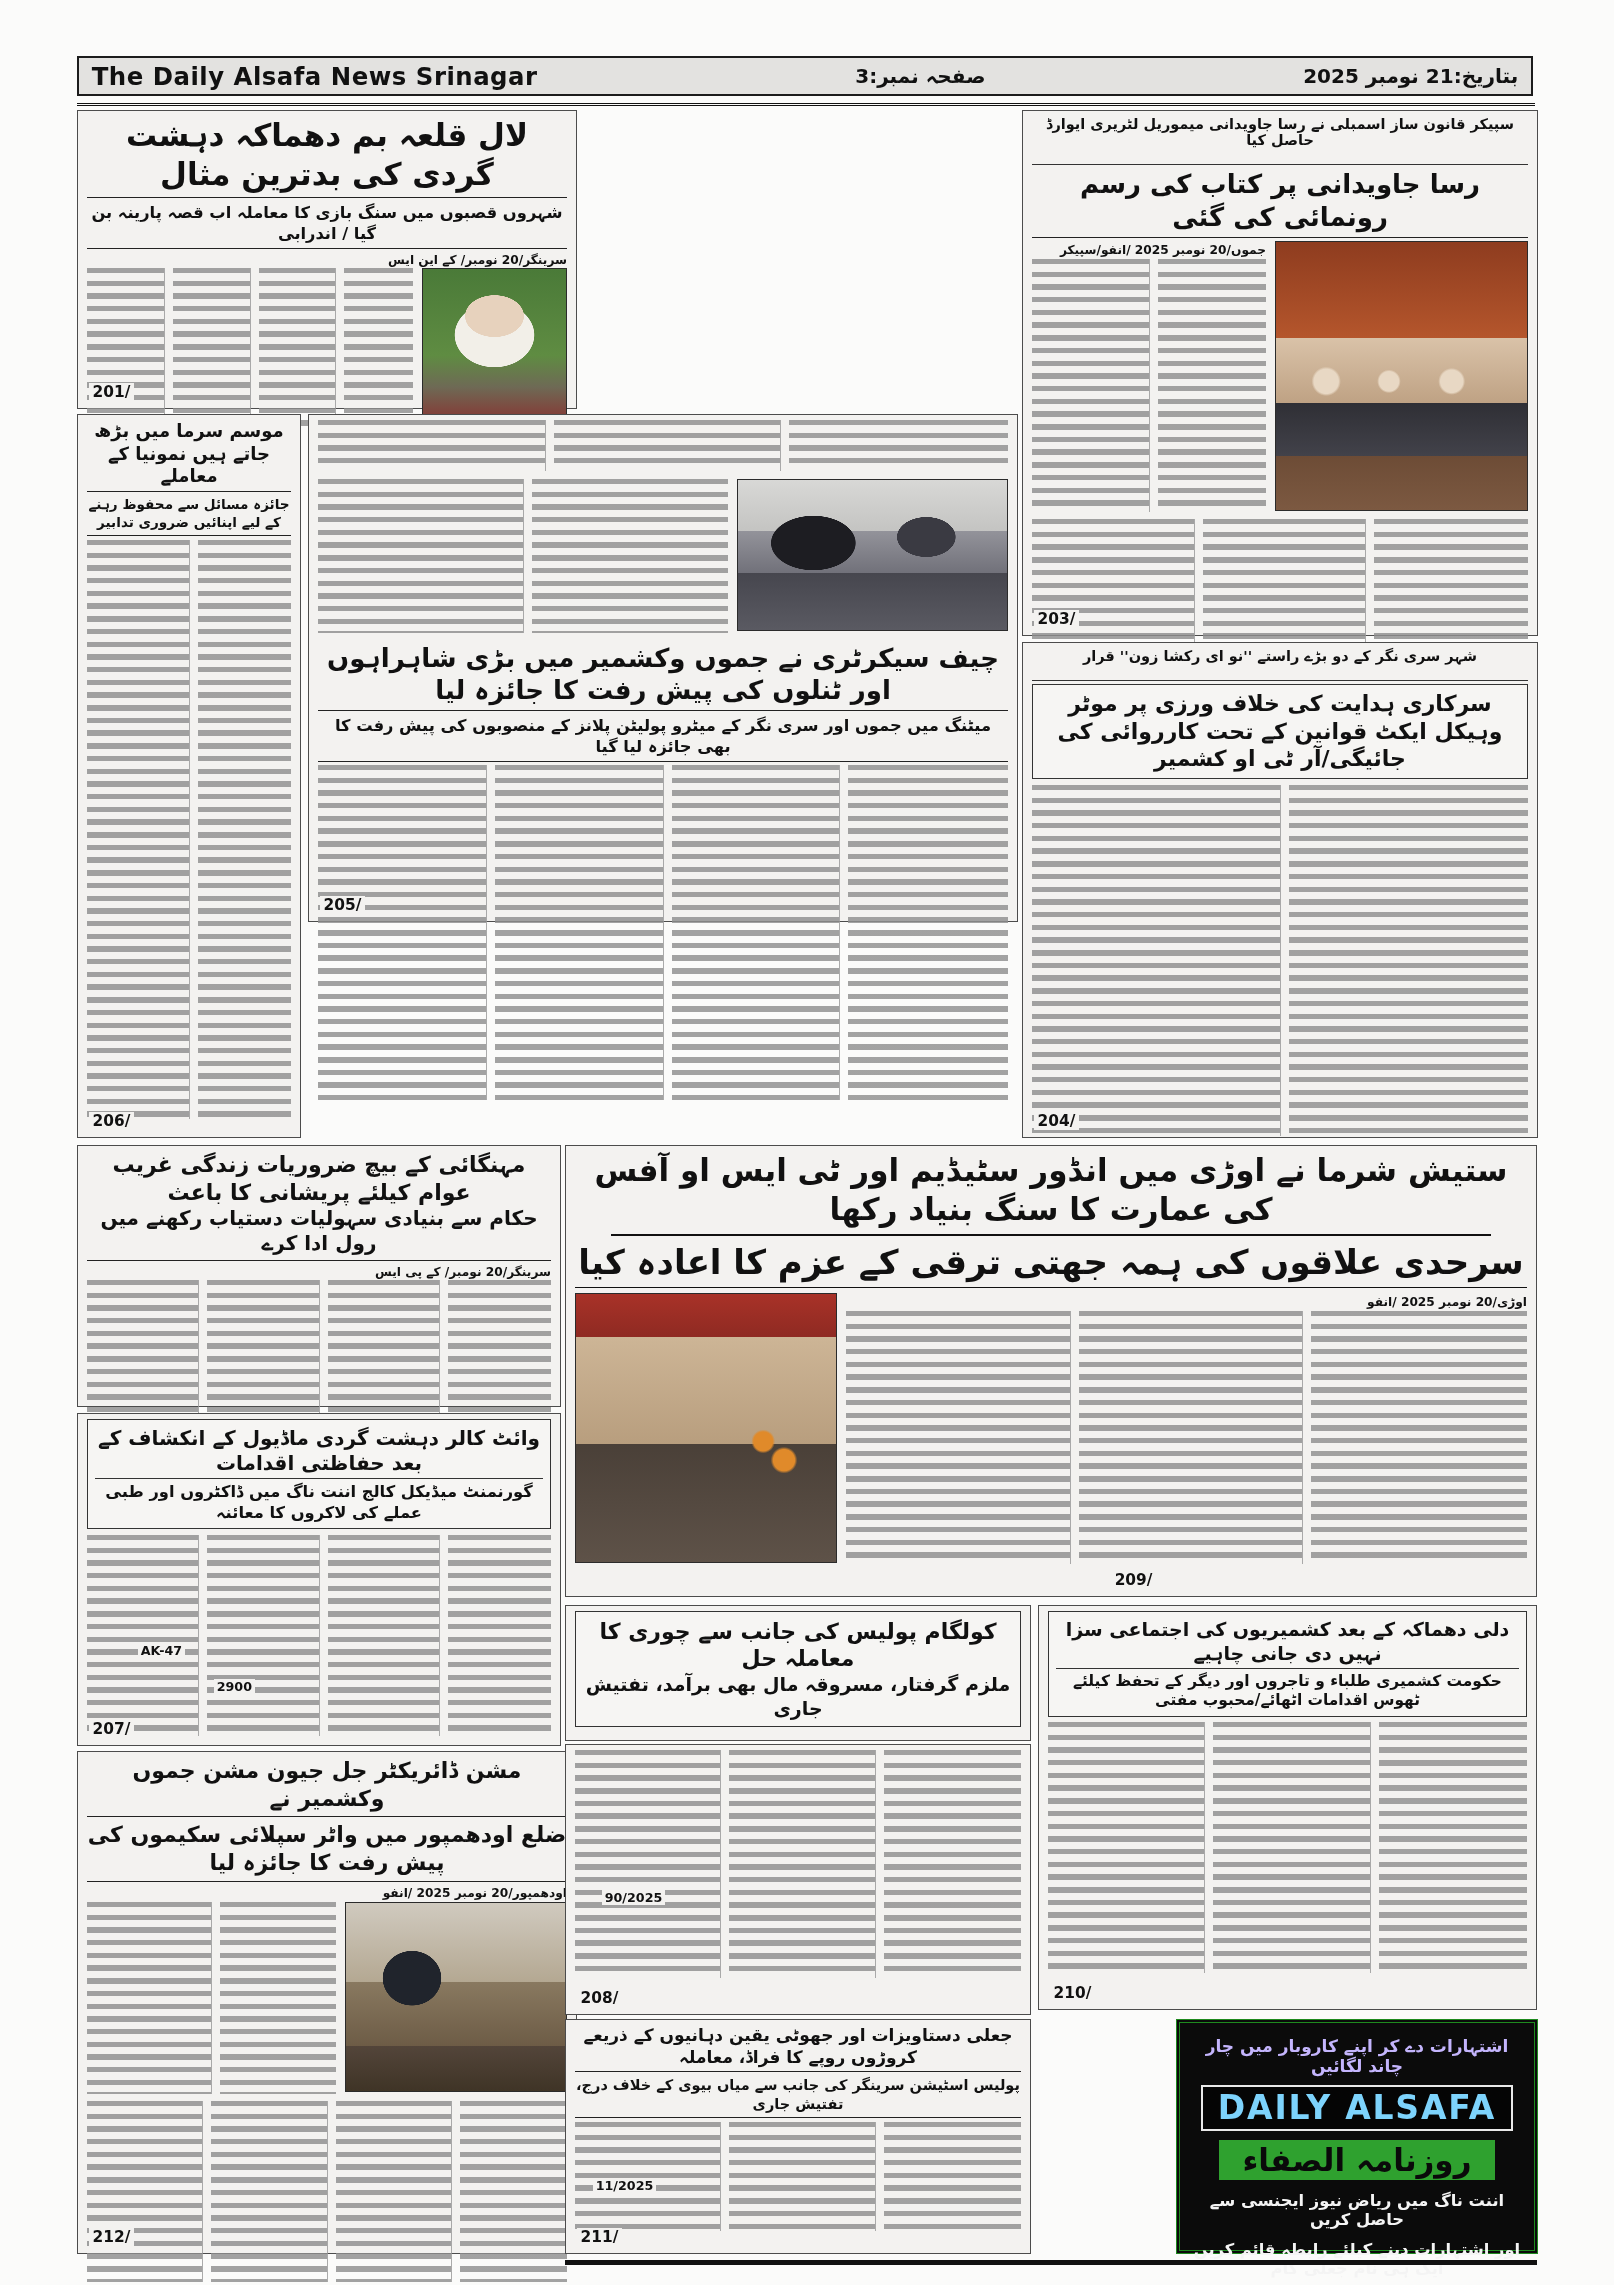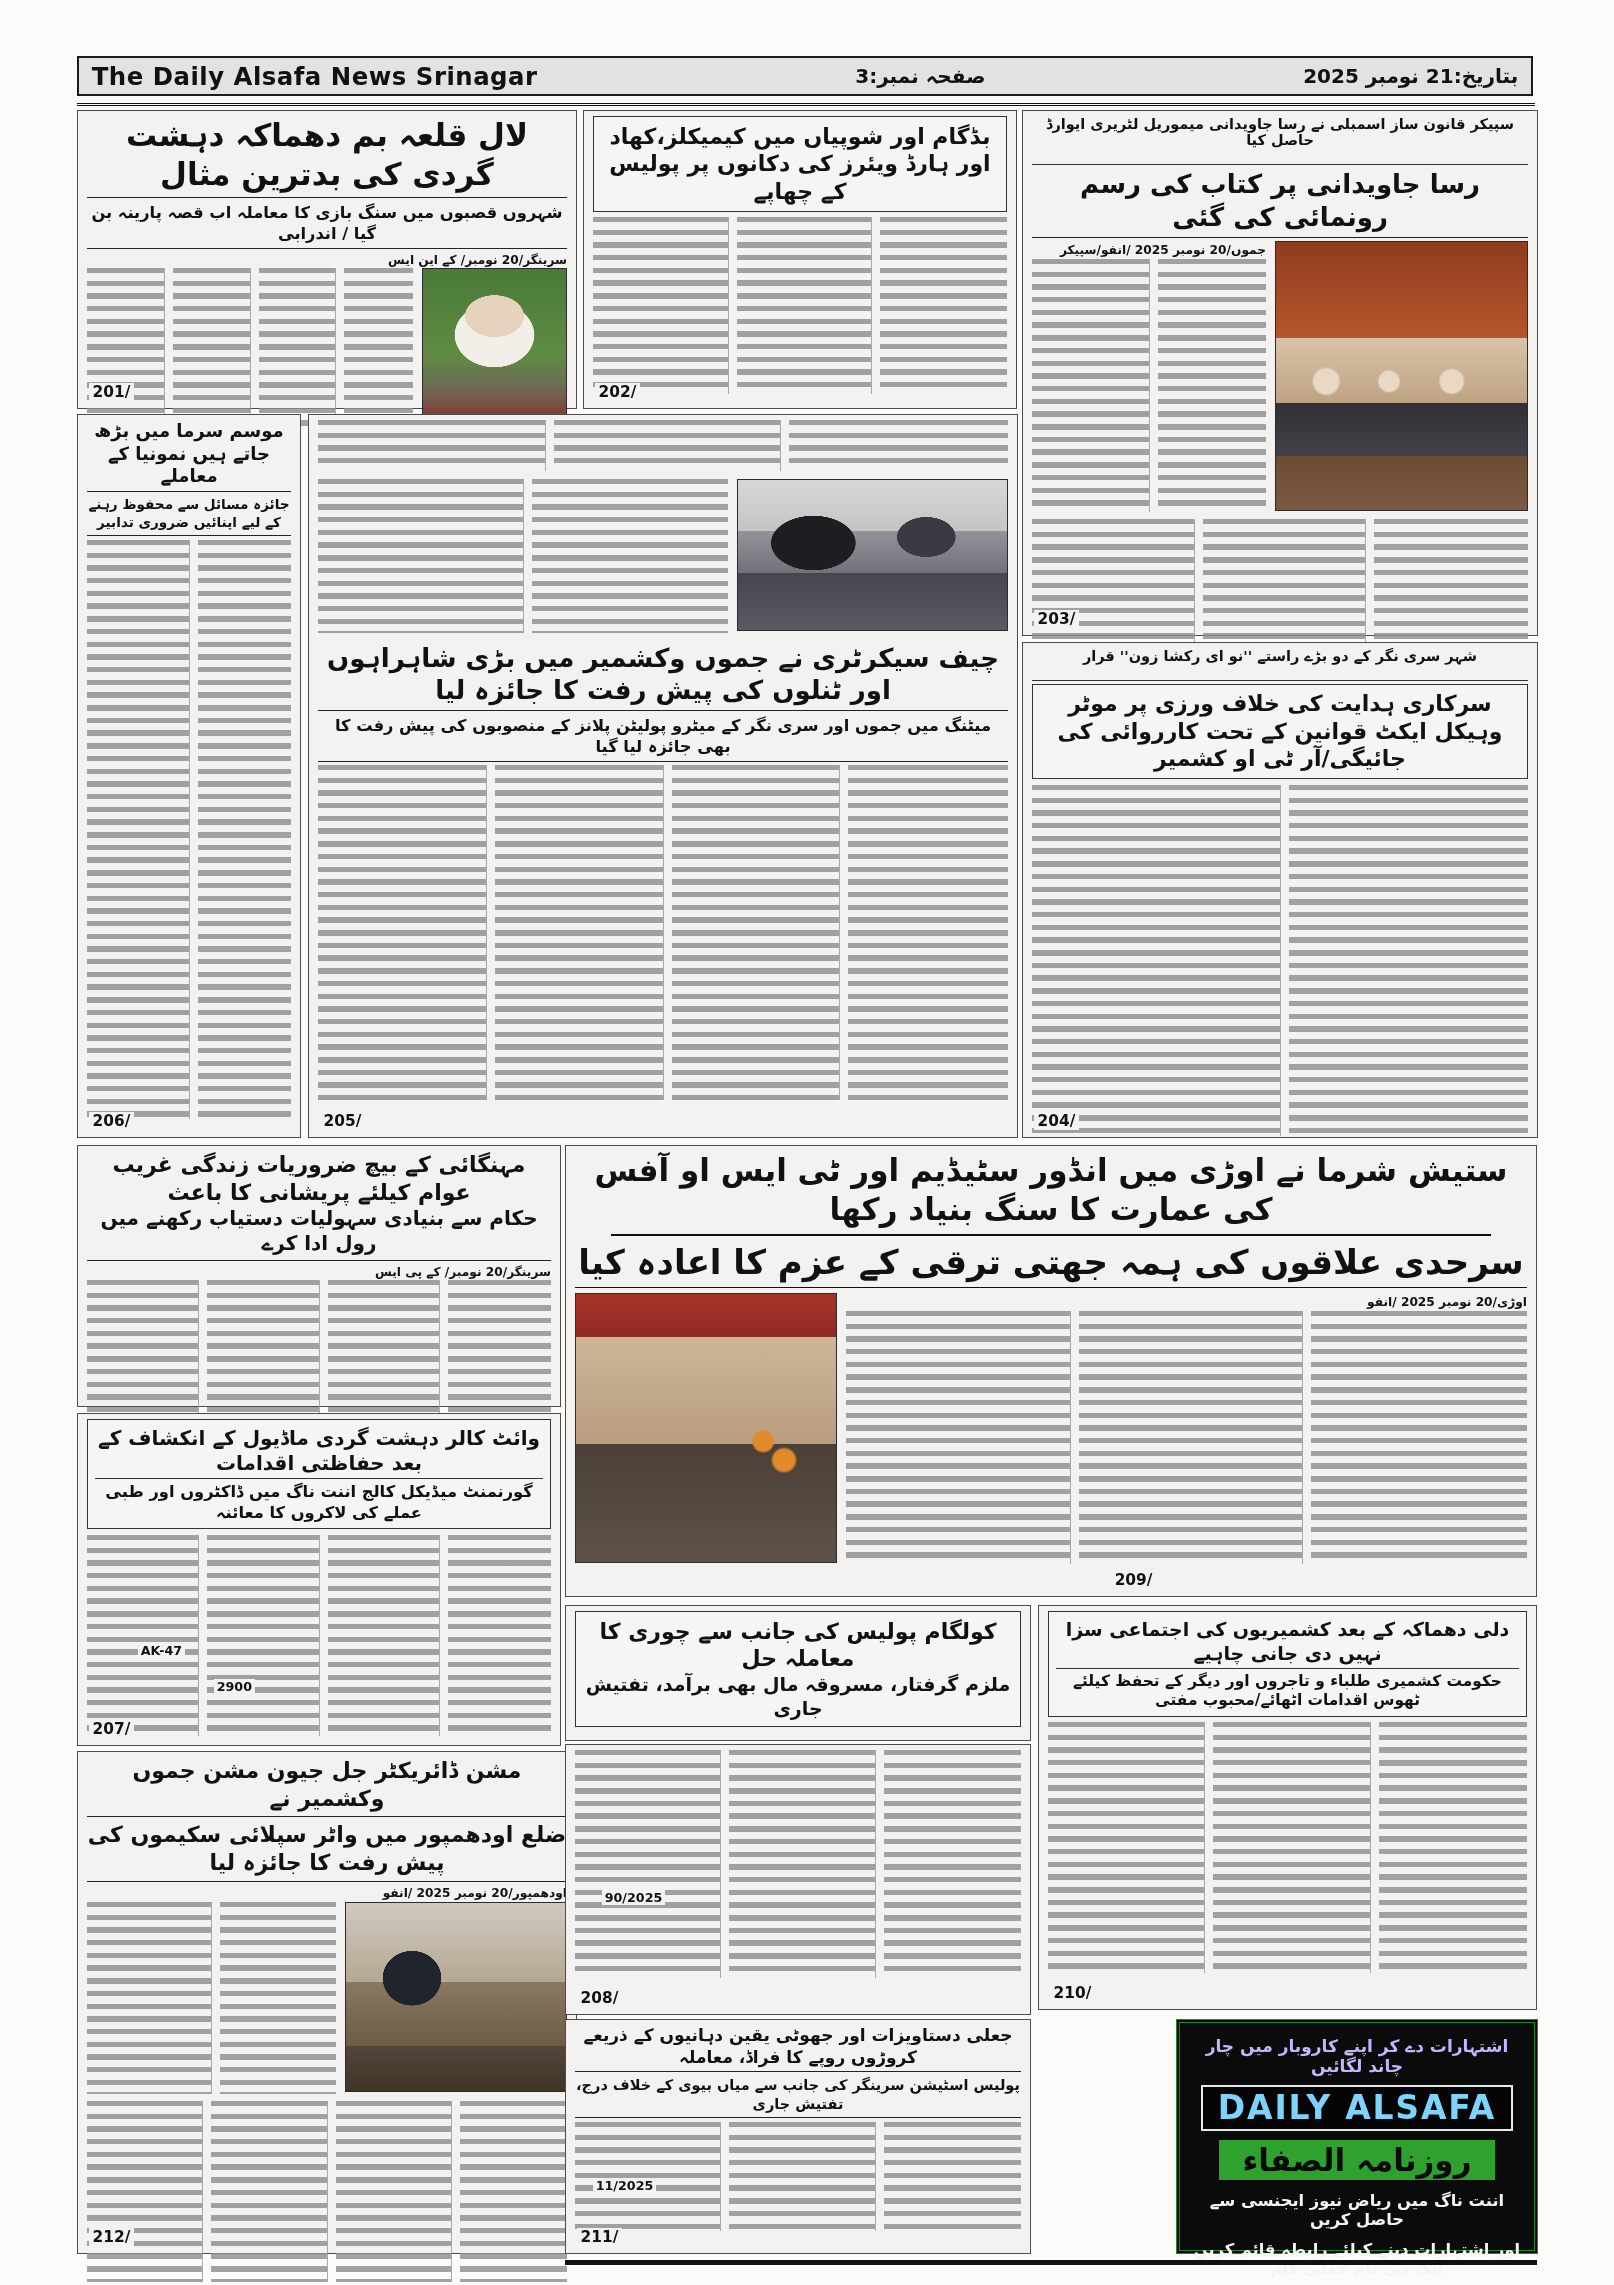--- a/index.html
+++ b/index.html
@@ -100,31 +100,20 @@
       <div class="cols">
         <div class="col"></div>
         <div class="col"></div>
         <div class="col"></div>
         <div class="col"></div>
       </div>
     </div>
     <div class="endno">201/</div>
   </section>
 
-  <section class="art" style="left:583px;top:110px;width:434px;height:299px">
-    <div class="boxedhl">
-      <h2 class="hl hl-md">بڈگام اور شوپیاں میں کیمیکلز،کھاد اور ہارڈ ویئرز کی دکانوں پر پولیس کے چھاپے</h2>
-    </div>
-    <div class="cols" style="height:177px">
-      <div class="col"></div>
-      <div class="col"></div>
-      <div class="col"></div>
-    </div>
-    <div class="endno">202/</div>
-  </section>
 
   <section class="art" style="left:1022px;top:110px;width:516px;height:526px">
     <div class="kicker">سپیکر قانون ساز اسمبلی نے رسا جاویدانی میموریل لٹریری ایوارڈ حاصل کیا</div>
     <h2 class="hl hl-lg">رسا جاویدانی پر کتاب کی رسم رونمائی کی گئی</h2>
     <div class="rule"></div>
     <div class="bodywrap" style="height:271px;margin-top:3.6px">
       <div class="photo ph-dais" style="width:253px;height:270px"></div>
       <div style="flex:1;display:flex;flex-direction:column">
         <div class="dateline">جموں/20 نومبر 2025 /انفو/سپیکر</div>
         <div class="cols" style="flex:1">
@@ -144,21 +133,21 @@
   <section class="art" style="left:77px;top:414px;width:224px;height:724px">
     <h2 class="hl hl-sm">موسم سرما میں بڑھ جاتے ہیں نمونیا کے معاملے</h2>
     <div class="subhl" style="font-size:13.6px">جائزہ مسائل سے محفوظ رہنے کے لیے اپنائیں ضروری تدابیر</div>
     <div class="cols" style="height:579px">
       <div class="col"></div>
       <div class="col"></div>
     </div>
     <div class="endno">206/</div>
   </section>
 
-  <section class="art" style="left:308px;top:414px;width:710px;height:724px">
+  <section class="art" style="left:308px;top:414px;width:710px;height:508px">
     <div class="cols" style="height:51px">
       <div class="col"></div>
       <div class="col"></div>
       <div class="col"></div>
     </div>
     <div class="bodywrap" style="height:154px;margin-top:7.2px">
       <div class="photo ph-meeting" style="width:271px;height:152px"></div>
       <div class="cols">
         <div class="col"></div>
         <div class="col"></div>

